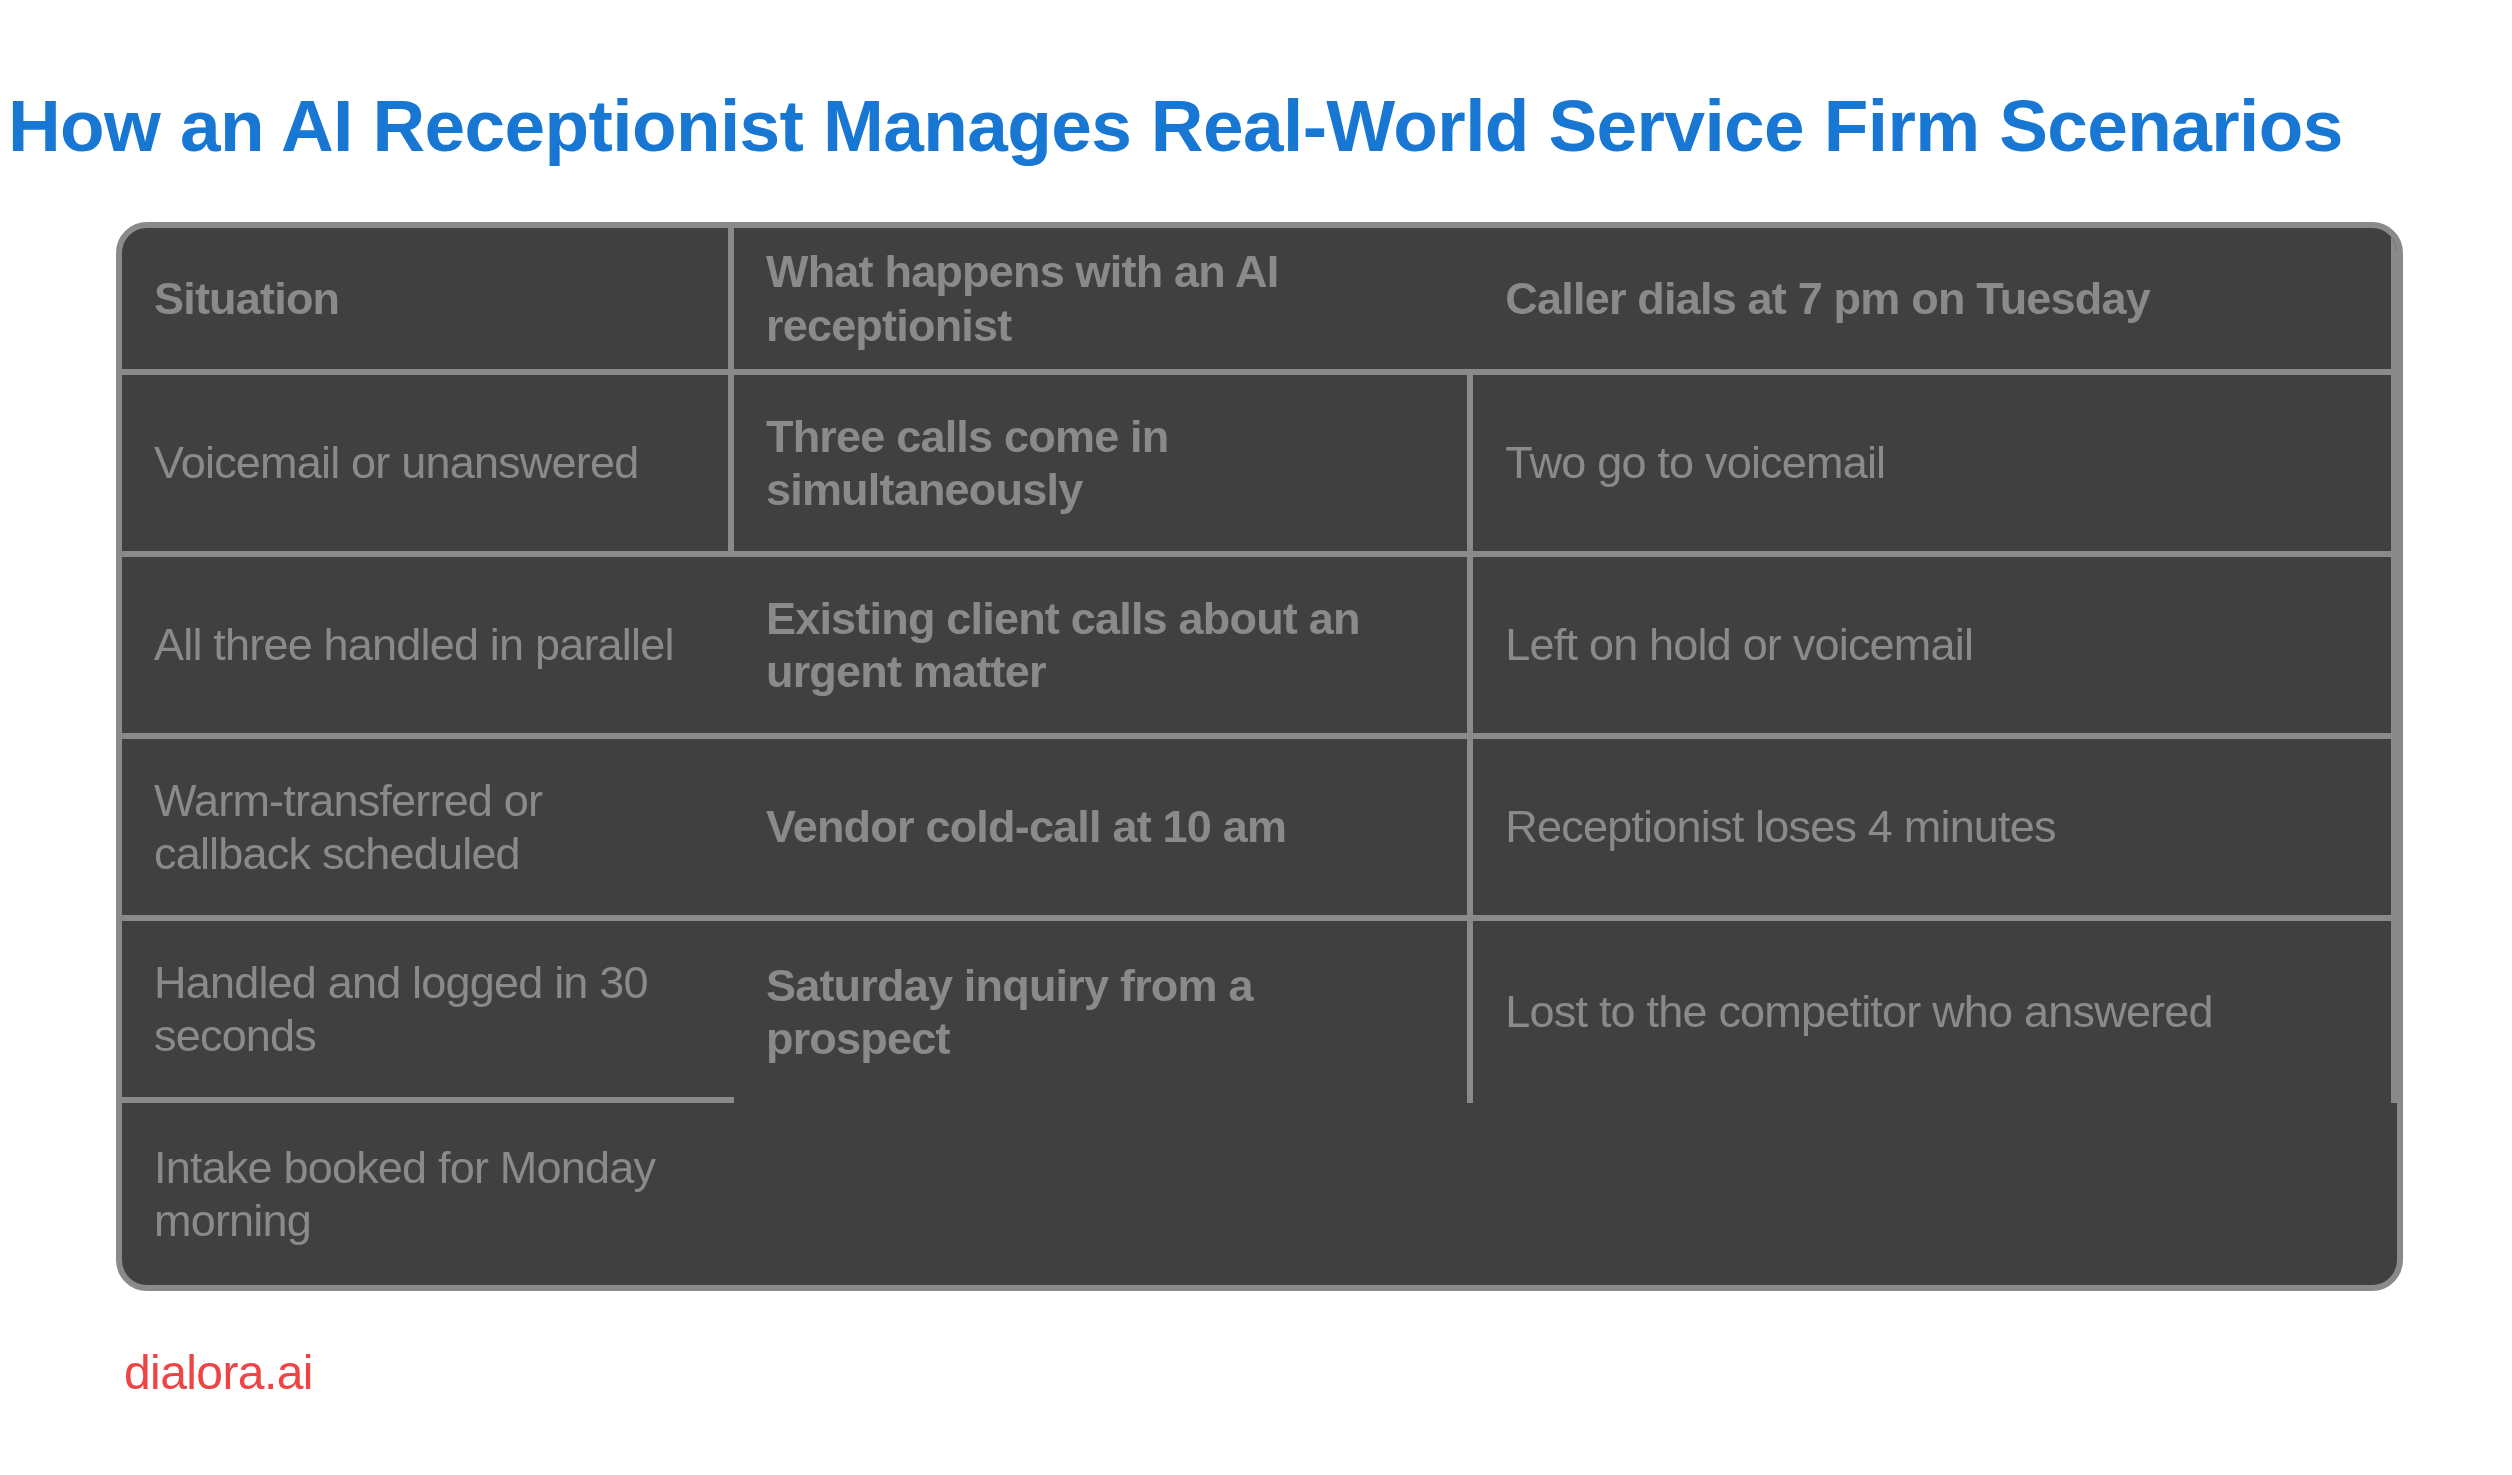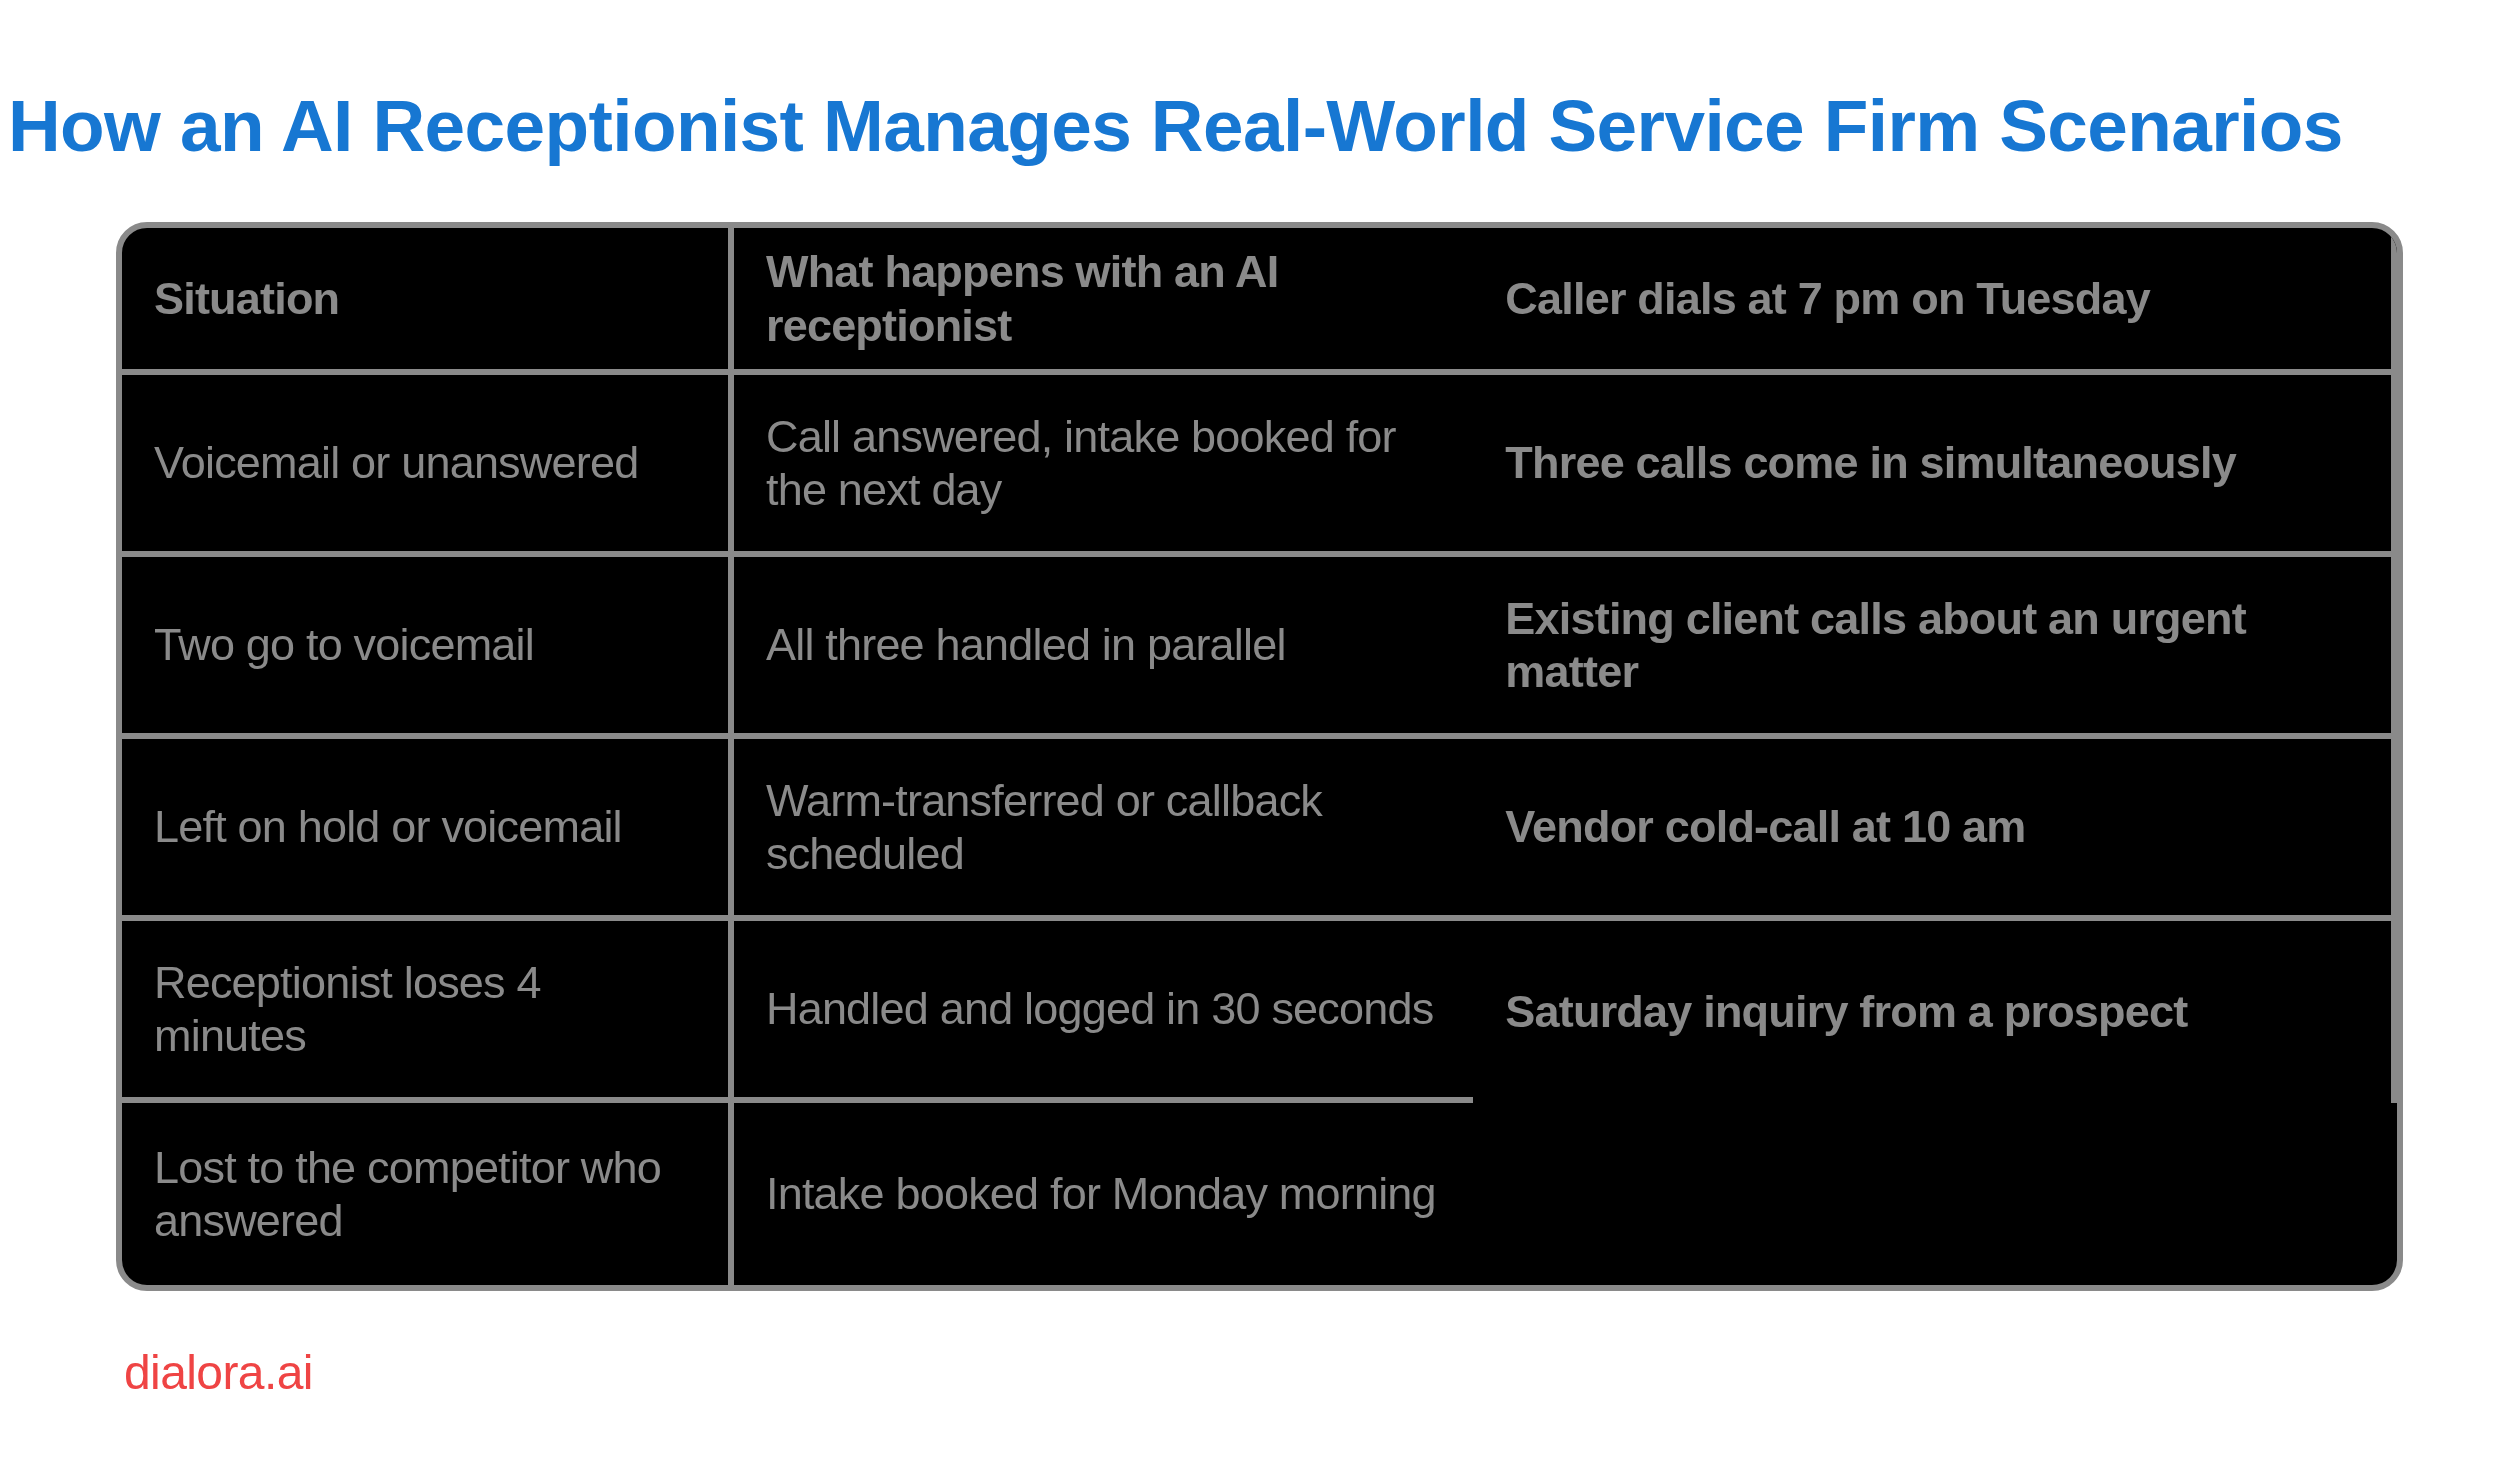--- a/index.html
+++ b/index.html
@@ -13,21 +13,21 @@
     position:absolute;top:84px;left:8px;width:100%;
     text-align:left;
     font-size:73px;font-weight:700;letter-spacing:-0.6px;
     color:#1777d2;
     white-space:nowrap;
   }
   .table-wrap{
     position:absolute;left:116px;top:222px;
     width:2287px;height:1069px;
     border:6.6px solid #8a8a8a;border-radius:31px;
-    box-sizing:border-box;background:#000000;overflow:hidden;
+    box-sizing:border-box;background:#404040;overflow:hidden;
   }
   .grid{
     display:grid;width:100%;height:100%;
     grid-template-columns:26.9% 32.5% 40.6%;
     grid-template-rows:147px repeat(5,1fr);
   }
   .cell{
     box-sizing:border-box;
     border-right:6.6px solid #8a8a8a;
     border-bottom:6.6px solid #8a8a8a;
@@ -50,21 +50,20 @@
 <div class="title">How an AI Receptionist Manages Real-World Service Firm Scenarios</div>
 
 <div class="table-wrap">
   <div class="grid">
 
     <div class="cell bold">Situation</div>
     <div class="cell bold col-last">What happens with an AI receptionist</div>
 
     <div class="cell bold">Caller dials at 7 pm on Tuesday</div>
     <div class="cell">Voicemail or unanswered</div>
-    <div class="cell col-last">Call answered, intake booked for the next day</div>
 
     <div class="cell bold">Three calls come in simultaneously</div>
     <div class="cell">Two go to voicemail</div>
     <div class="cell col-last">All three handled in parallel</div>
 
     <div class="cell bold">Existing client calls about an urgent matter</div>
     <div class="cell">Left on hold or voicemail</div>
     <div class="cell col-last">Warm-transferred or callback scheduled</div>
 
     <div class="cell bold">Vendor cold-call at 10 am</div>

